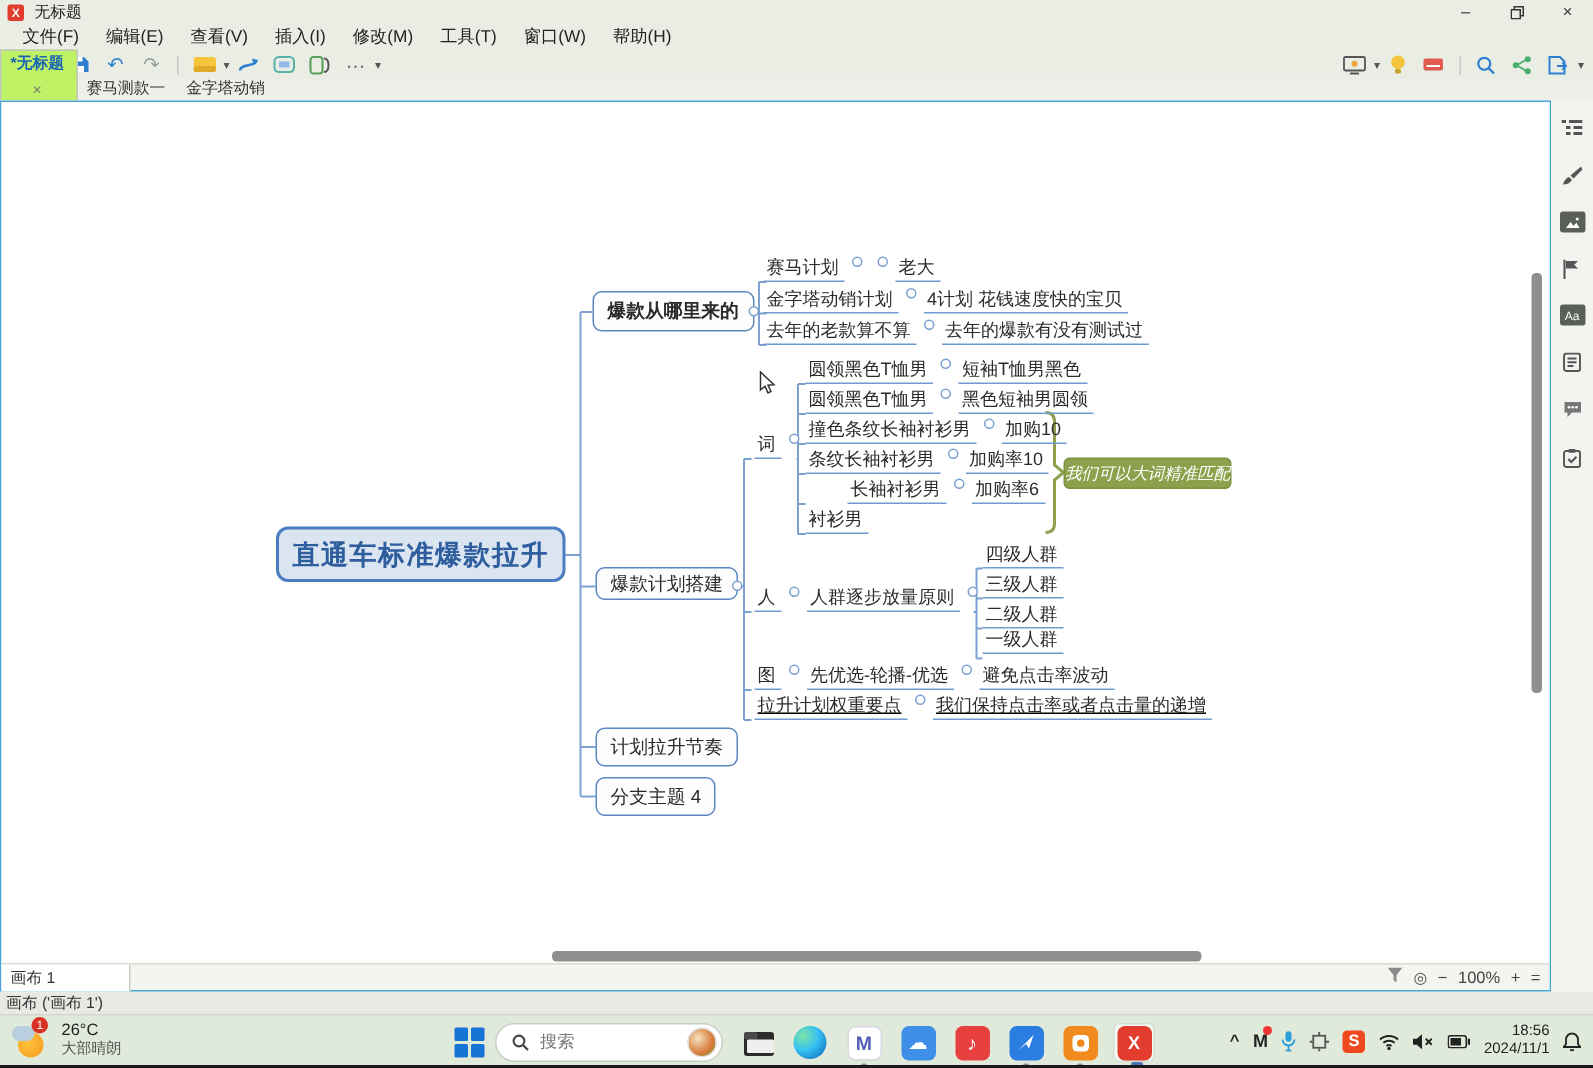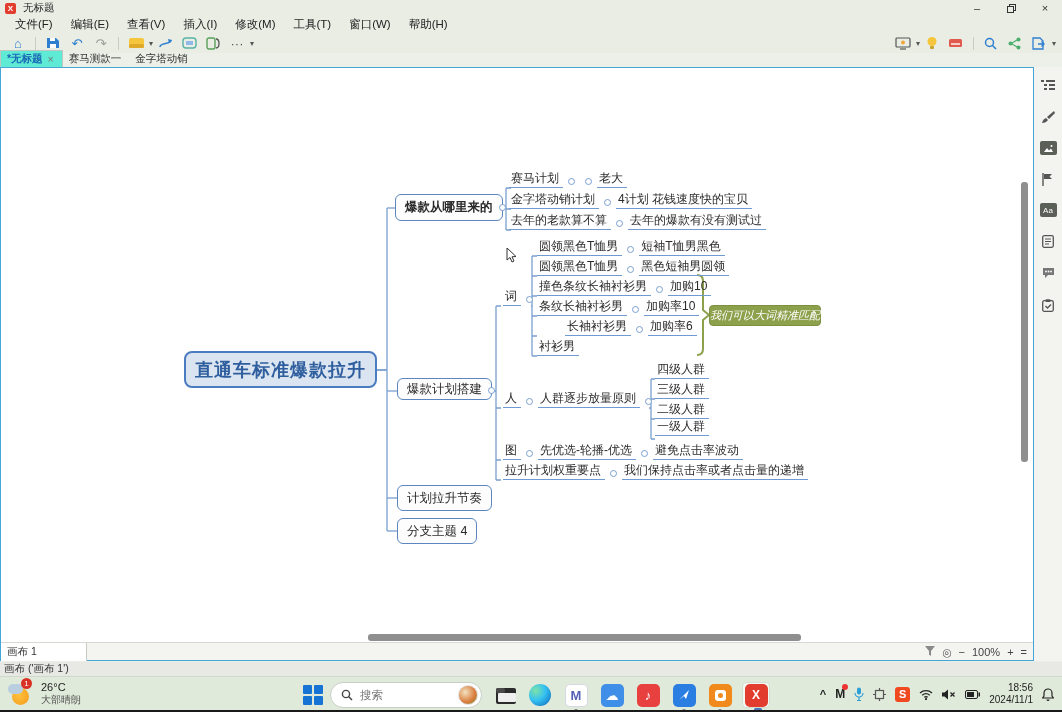--- a/index.html
+++ b/index.html
@@ -32,41 +32,41 @@
   .tsep { width:1px; height:13px; background:#c8ccc4; margin:0 5px; }
   .tb-right { margin-left:auto; display:flex; align-items:center; }
   .ddcaret { font-size:8px; color:#555; margin-left:1px; }
   .graytxt { color:#9aa09a; }
 
   
   .tabbar { position:absolute; left:0; top:53px; width:1062px; height:14px;
     background:#edf0e9; display:flex; align-items:flex-end; }
   .doctab { font-size:10.5px; padding:1px 8px 1px 6px; display:flex; gap:5px;
     align-items:center; }
-  .doctab.active { background:#5eead4; color:#1b66b4; font-weight:bold;
-    border:1px solid #bfc6bd; border-bottom:none; }
+  .doctab.active { background:#bef264; color:#1b66b4; font-weight:bold;
+    border:1px solid #bfc6bd; border-bottom:none;flex-direction:column; }
   .doctab .cls { color:#777; font-weight:normal; }
   .doctab.plain { color:#333; }
 
   
   .editor { position:absolute; left:0; top:67px; width:1034px; height:594px;
     background:#ffffff; border:1px solid #45a5d6; }
   .canvas { position:absolute; left:0; top:0; width:1032px; height:574px;
     background:#fff; overflow:hidden; }
   .overlay { position:absolute; left:0; top:0; }
 
   
   .topic { position:absolute; background:#fdfdfe; border:1.4px solid #5b86c0;
     border-radius:6px; color:#2a2a2a; font-size:12.5px; font-weight:bold;
     display:flex; align-items:center; justify-content:center; padding:4px 9px; }
   .central { position:absolute; left:183px; top:283px; width:193px; height:37px;
     background:#dbe5f1; border:2px solid #4a7cbf; border-radius:8px;
     color:#2f5e9e; font-size:18px; font-weight:bold; display:flex;
     align-items:center; justify-content:center; letter-spacing:1px; }
-  .mrow { position:absolute; display:inline-flex; align-items:center;
+  .mrow { position:absolute; display:inline-flex; align-items:flex-start;
     white-space:nowrap; }
   .utext { font-size:12px; color:#2b2b2b; padding:0 4px 2px 2px;
     border-bottom:1.4px solid #6f9bd0; line-height:14px; }
   .joint { width:7px; height:7px; border:1.2px solid #7aa0cf; background:#fff;
     border-radius:50%; margin:0 5px -4px 5px; flex:0 0 auto; }
   .ajoint { position:absolute; width:7px; height:7px; border:1.2px solid #7aa0cf;
     background:#fff; border-radius:50%; }
   .summarybox { position:absolute; left:708px; top:237px; width:112px;
     height:21px; background:#8da04c; border:1px solid #7d9040; border-radius:4px;
     color:#fff; font-size:11px; font-style:italic; display:flex;
@@ -391,21 +391,21 @@
       </div>
 
       <div class="mrow" style="left:502px; top:375px;">
         <span class="utext">图</span>
         <span class="joint"></span>
         <span class="utext">先优选-轮播-优选</span>
         <span class="joint"></span>
         <span class="utext">避免点击率波动</span>
       </div>
 
-      <div class="mrow" style="left:502px; top:395px;">
+      <div class="mrow" style="left:502px; top:395px;text-decoration:underline;">
         <span class="utext">拉升计划权重要点</span>
         <span class="joint"></span>
         <span class="utext">我们保持点击率或者点击量的递增</span>
       </div>
 
       <svg class="cursor" width="12" height="16" viewBox="0 0 12 16">
         <path d="M1,1 L1,13 L4,10.5 L6,15 L8,14 L6,9.8 L10,9.5 Z" fill="#fff" stroke="#333" stroke-width="1"></path>
       </svg>
 
       <div class="vscroll"></div>

